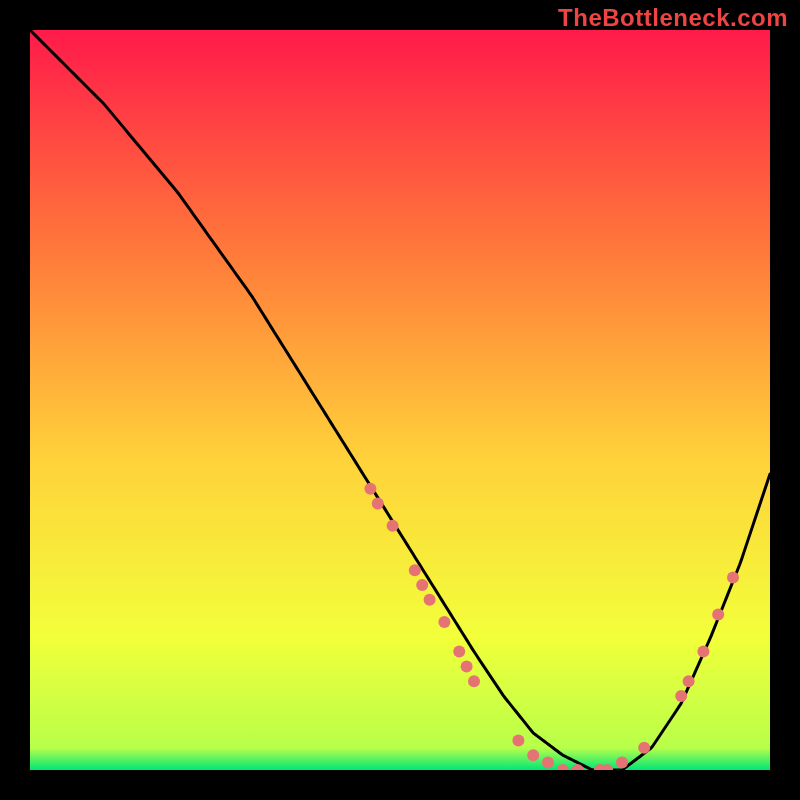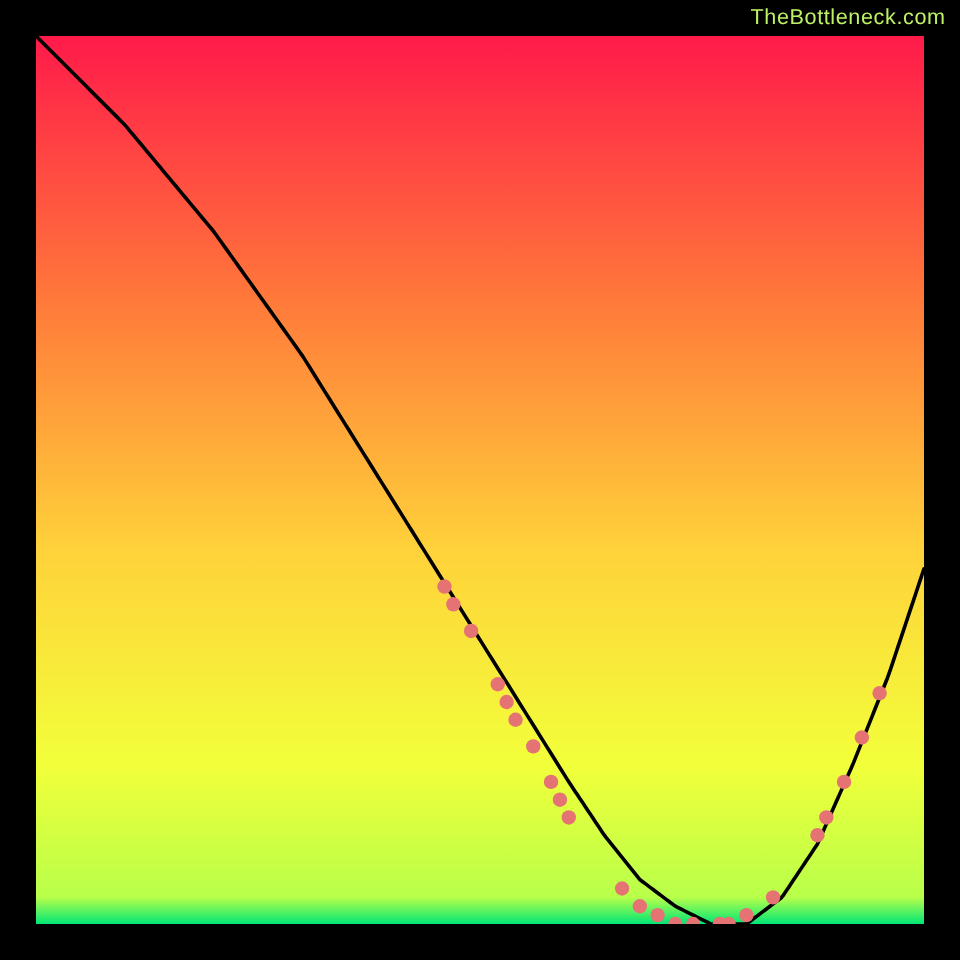--- a/index.html
+++ b/index.html
@@ -14,23 +14,23 @@
   .outer {
     position: relative;
     width: 800px;
     height: 800px;
     background: #000;
   }
   .watermark {
     position: absolute;
     top: 4px;
     right: 12px;
-    color: #bef264;
-    font-size: 18px;
-    font-weight: normal;
+    color: #ef4444;
+    font-size: 24px;
+    font-weight: bold;
     letter-spacing: 0.5px;
     z-index: 10;
   }
   .plot-wrap {
     position: absolute;
     top: 30px;
     left: 30px;
     width: 740px;
     height: 740px;
   }

